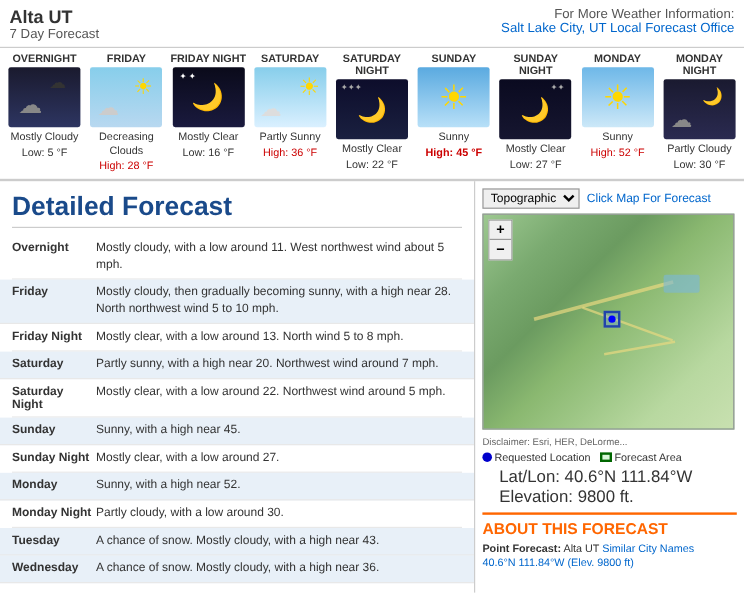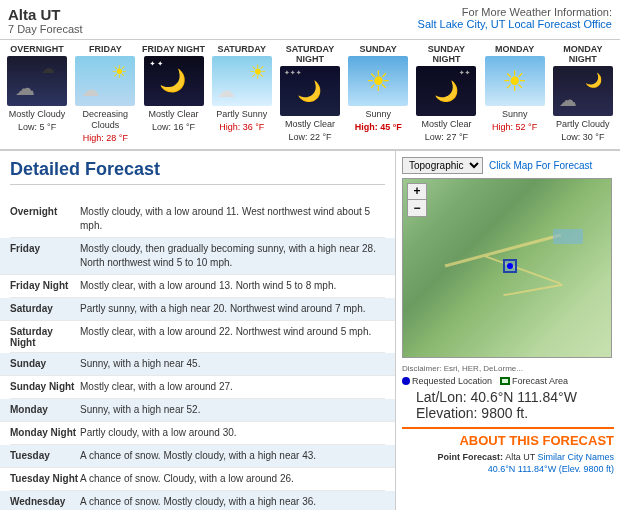--- a/index.html
+++ b/index.html
@@ -17,21 +17,21 @@
     .forecast-day-label { font-size: 10px; font-weight: bold; color: #333; margin-bottom: 2px; text-transform: uppercase; }
     .forecast-icon { width: 60px; height: 50px; margin: 0 auto 3px; border-radius: 2px; overflow: hidden; display: flex; align-items: center; justify-content: center; position: relative; }
     .forecast-desc { font-size: 9px; color: #333; line-height: 1.2; margin-bottom: 2px; }
     .forecast-temp { font-size: 9px; }
     .forecast-temp .low { color: #333; }
     .forecast-temp .high { color: #cc0000; }
 
     #main-content { display: flex; gap: 0; }
 
     #detailed-forecast { flex: 1; padding: 8px 10px; min-width: 300px; }
-    #detailed-title { font-size: 18px; font-weight: bold; color: #1a4a8a; margin-bottom: 16px; border-bottom: 1px solid #ccc; padding-bottom: 4px; }
+    #detailed-title { font-size: 22px; font-weight: bold; color: #1a4a8a; margin-bottom: 6px; border-bottom: 1px solid #ccc; padding-bottom: 4px; }
 
     .forecast-row { display: flex; padding: 4px 0; border-bottom: 1px solid #e8e8e8; }
     .forecast-row.shaded { background: #e8f0f8; margin: 0 -10px; padding: 4px 10px; }
     .forecast-row-label { width: 70px; min-width: 70px; font-weight: bold; font-size: 10px; color: #333; padding-top: 1px; }
     .forecast-row-text { font-size: 10px; color: #333; line-height: 1.4; flex: 1; }
 
     #map-panel { width: 225px; padding: 6px; border-left: 1px solid #ccc; }
     #map-controls { display: flex; align-items: center; gap: 6px; margin-bottom: 4px; }
     #map-type-select { font-size: 10px; padding: 1px 2px; border: 1px solid #999; }
     #click-map-link { font-size: 10px; color: #0066cc; text-decoration: none; }
@@ -50,21 +50,21 @@
     .map-location-marker { position: absolute; width: 14px; height: 14px; border: 2px solid #2244aa; background: rgba(100,150,255,0.3); top: 80px; left: 100px; }
     .map-location-dot { position: absolute; width: 6px; height: 6px; background: #0000ff; border-radius: 50%; top: 84px; left: 104px; }
 
     #map-disclaimer { font-size: 8px; color: #666; margin-bottom: 3px; }
     #map-legend { display: flex; gap: 8px; font-size: 9px; margin-bottom: 3px; }
     .legend-item { display: flex; align-items: center; gap: 2px; }
     .legend-dot { width: 8px; height: 8px; border-radius: 50%; }
     .legend-box { width: 10px; height: 8px; }
     #latlon { font-size: 14px; color: #333; margin-bottom: 6px; padding-left: 14px; }
 
-    #about-forecast { border-top: 2px solid #ff6600; padding-top: 4px; text-align: right; }
+    #about-forecast { border-top: 2px solid #ff6600; padding-top: 4px; }
     #about-title { font-size: 13px; font-weight: bold; color: #ff6600; margin-bottom: 4px; }
     .about-row { font-size: 9px; color: #333; margin-bottom: 2px; }
     .about-row a { color: #0066cc; text-decoration: none; }
     .about-row .label { color: #333; font-weight: bold; }
   </style>
 </head>
 <body>
 
 <div id="header">
   <div id="header-left">
@@ -195,24 +195,20 @@
           <div class="forecast-row-label">Monday</div>
           <div class="forecast-row-text">Sunny, with a high near 52.</div>
         </div>
         <div class="forecast-row">
           <div class="forecast-row-label">Monday Night</div>
           <div class="forecast-row-text">Partly cloudy, with a low around 30.</div>
         </div>
         <div class="forecast-row shaded">
           <div class="forecast-row-label">Tuesday</div>
           <div class="forecast-row-text">A chance of snow. Mostly cloudy, with a high near 43.</div>
-        </div>
-        <div class="forecast-row">
-          <div class="forecast-row-label">Tuesday Night</div>
-          <div class="forecast-row-text">A chance of snow. Cloudy, with a low around 26.</div>
         </div>
         <div class="forecast-row shaded">
           <div class="forecast-row-label">Wednesday</div>
           <div class="forecast-row-text">A chance of snow. Mostly cloudy, with a high near 36.</div>
         </div>
       </div>
   </div>
 
   <div id="map-panel">
     <div id="map-controls">

